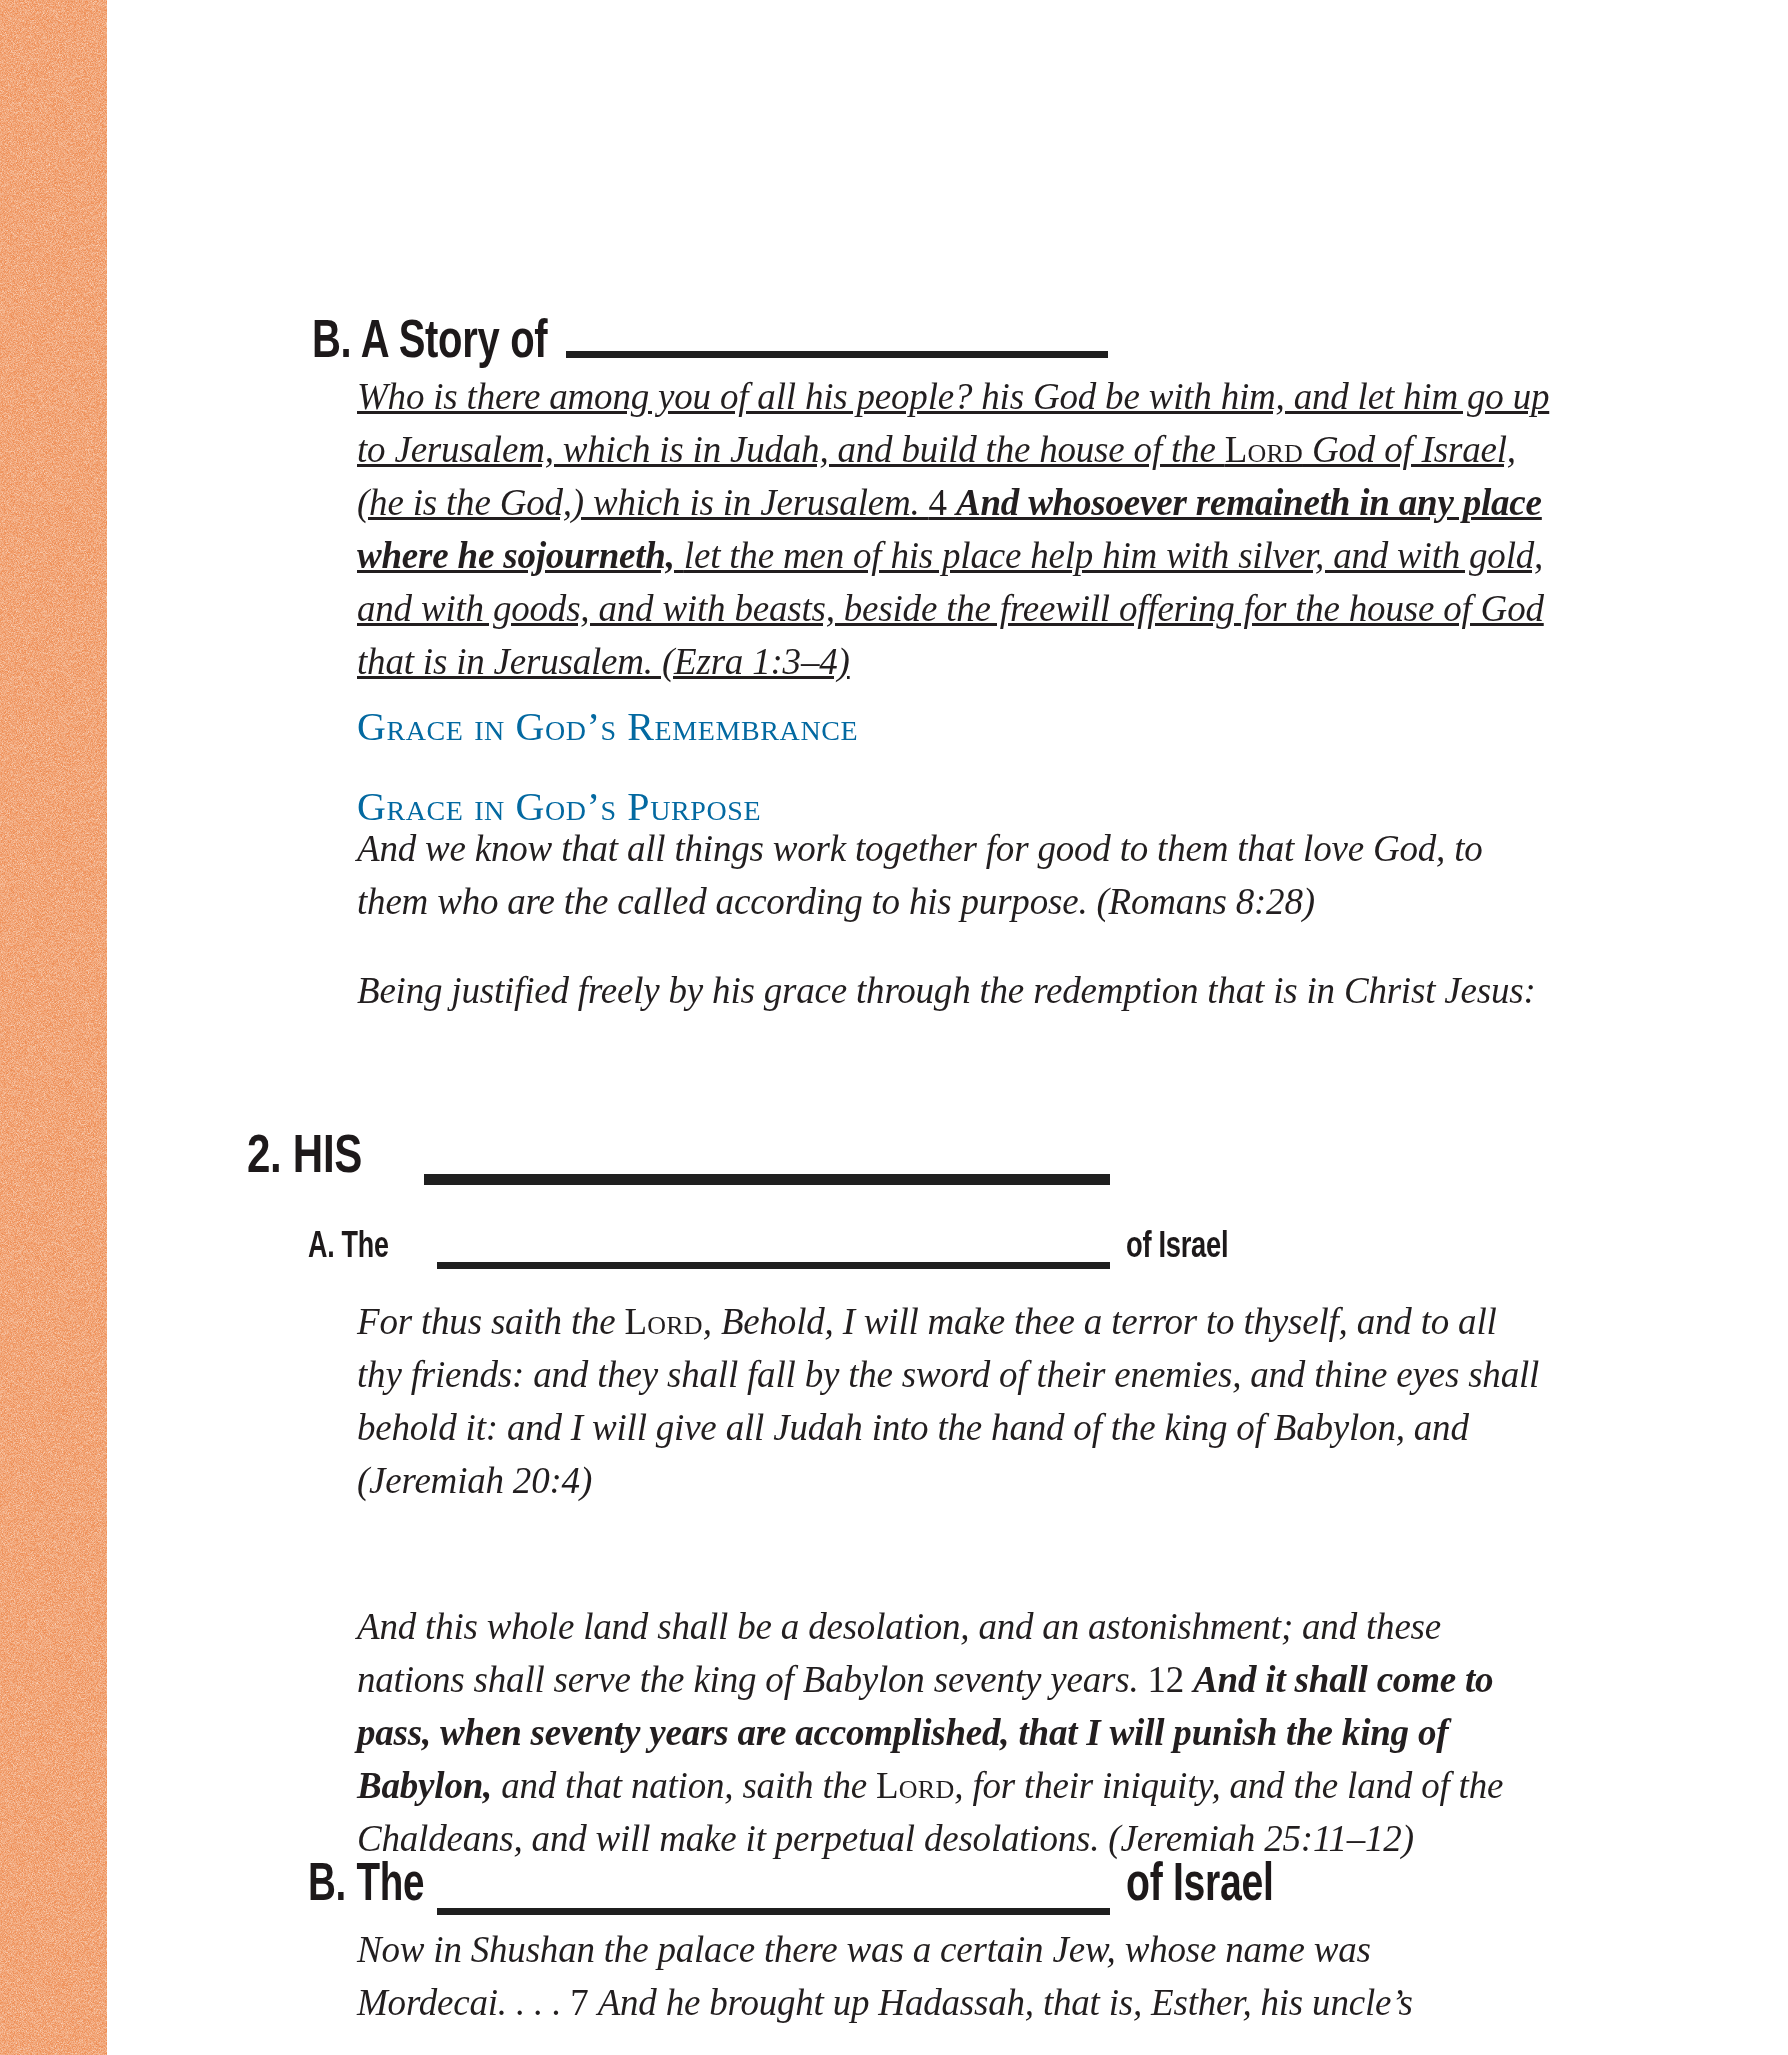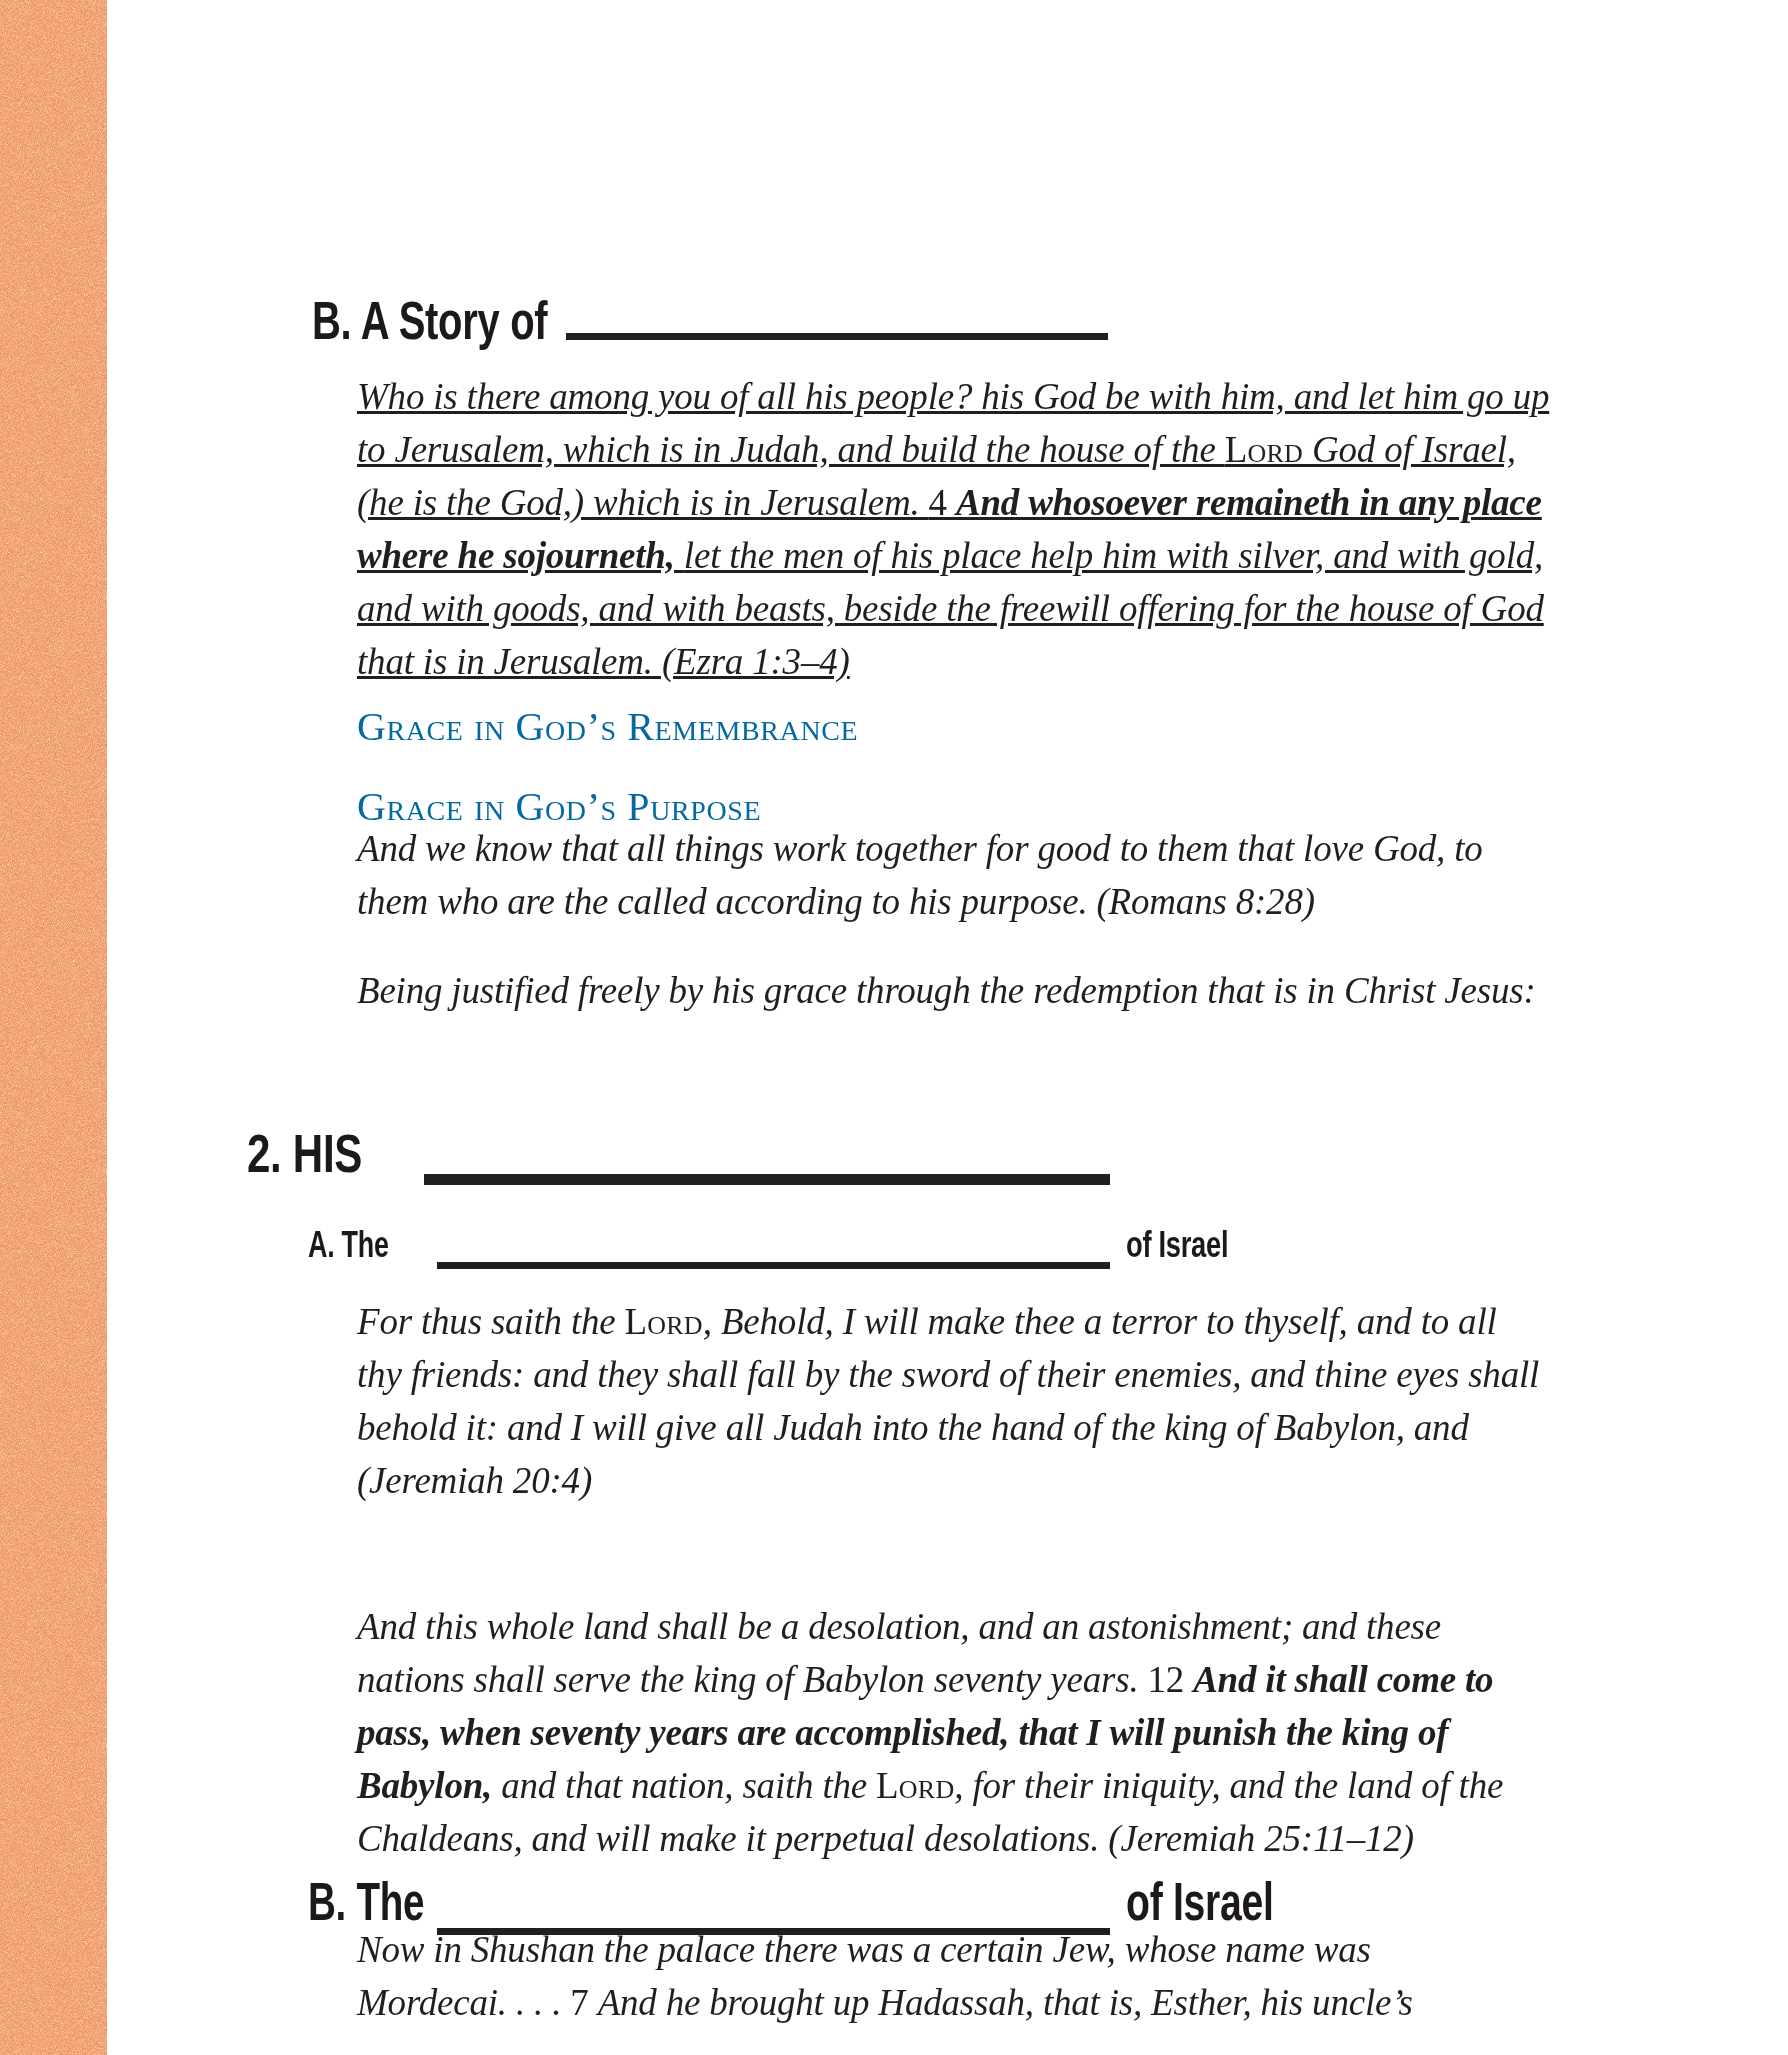--- a/index.html
+++ b/index.html
@@ -40,21 +40,21 @@
   <defs>
     <filter id="grain" x="0" y="0" width="100%" height="100%">
       <feTurbulence type="fractalNoise" baseFrequency="0.55" numOctaves="2" stitchTiles="stitch" result="t"></feTurbulence>
       <feColorMatrix in="t" type="matrix" values="0 0 0 0 0.976  0 0 0 0 0.824  0 0 0 0 0.722  1.4 0 0 0 -0.45"></feColorMatrix>
     </filter>
   </defs>
   <rect x="0" y="0" width="260" height="5550" fill="#ee8f57"></rect>
   <rect x="0" y="0" width="260" height="5550" fill="#ffffff" filter="url(#grain)"></rect>
 </svg>
 
-<div class="h-row" style="left:312px; top:291px; width:796px; font-size:53px;">
+<div class="h-row" style="left:312px; top:309px; width:796px; font-size:53px;">
   <span class="hfit" style="width:237px">
     <span class="h-text" style="transform: scaleX(0.754649);">B. A Story of</span>
   </span>
   <span class="blank" style="height:7px; margin:0 0 12px 17.3px;"></span>
 </div>
 
 <div class="para" style="top:370px;text-decoration:underline;">
   <div class="line">
     <span class="seg-i">Who is there among you of all his people? his God be with him, and let him go up</span>
   </div>
@@ -136,21 +136,21 @@
     <span class="seg-bi">pass, when seventy years are accomplished, that I will punish the king of</span>
   </div>
   <div class="line">
     <span class="seg-bi">Babylon, </span><span class="seg-i">and that nation, saith the </span><span class="seg-sc">Lord</span><span class="seg-i">, for their iniquity, and the land of the</span>
   </div>
   <div class="line">
     <span class="seg-i">Chaldeans, and will make it perpetual desolations. (Jeremiah 25:11–12)</span>
   </div>
 </div>
 
-<div class="h-row" style="left:308px; top:1852px; width:967px; font-size:53px;margin-top:20px;">
+<div class="h-row" style="left:308px; top:1852px; width:967px; font-size:53px;">
   <span class="hfit" style="width:117px">
     <span class="h-text" style="transform: scaleX(0.728435);">B. The</span>
   </span>
   <span class="blank" style="height:7.4px; margin:0 15.6px -2.5px 11.5px;"></span>
   <span class="hfit" style="width:149px">
     <span class="h-text" style="transform: scaleX(0.739459);">of Israel</span>
   </span>
 </div>
 
 <div class="para" style="top:1923px;">

